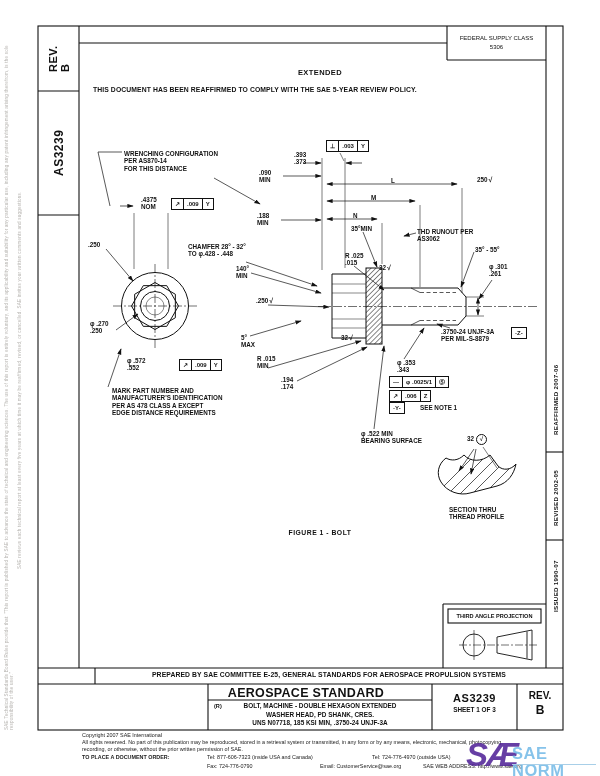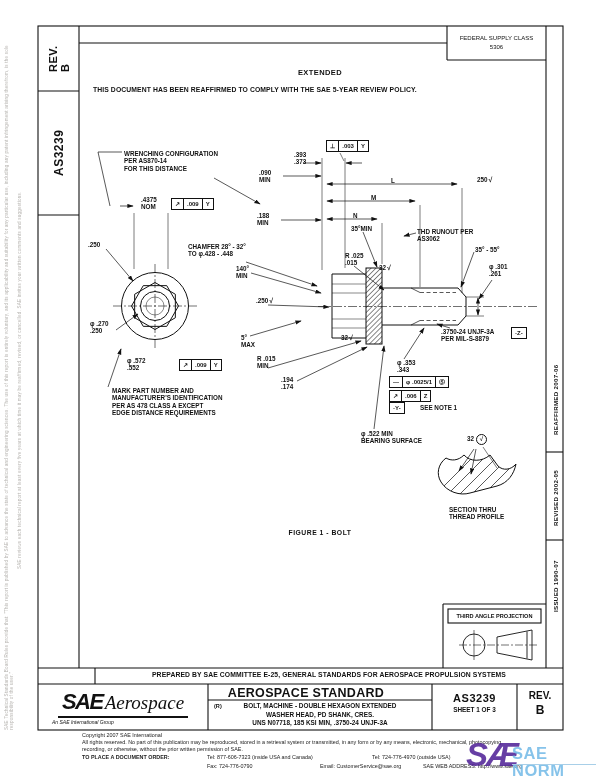--- a/index.html
+++ b/index.html
@@ -313,27 +313,20 @@
   <div class="abs figcap">FIGURE 1 - BOLT</div>
 
   <div class="abs vtext dates dReaf">REAFFIRMED 2007-06</div>
   <div class="abs vtext dates dRev">REVISED 2002-05</div>
   <div class="abs vtext dates dIss">ISSUED 1990-07</div>
 
   <div class="abs proj">THIRD ANGLE PROJECTION</div>
 
   <div class="abs prep">PREPARED BY SAE COMMITTEE E-25, GENERAL STANDARDS FOR AEROSPACE PROPULSION SYSTEMS</div>
 
-  <div class="abs logo">
-    <div class="logoRow">
-      <span class="logoSAE">SAE</span>
-      <span class="logoAero">Aerospace</span>
-    </div>
-    <span class="logoTag">An SAE International Group</span>
-  </div>
 
   <div class="abs astd">AEROSPACE STANDARD</div>
   <div class="abs rmark">(R)</div>
   <div class="abs atitle">BOLT, MACHINE - DOUBLE HEXAGON EXTENDED
 WASHER HEAD, PD SHANK, CRES.
 UNS N07718, 185 KSI MIN, .3750-24 UNJF-3A</div>
 
   <div class="abs docnum">AS3239</div>
   <div class="abs sheet">SHEET 1 OF 3</div>
   <div class="abs revlab">REV.</div>

